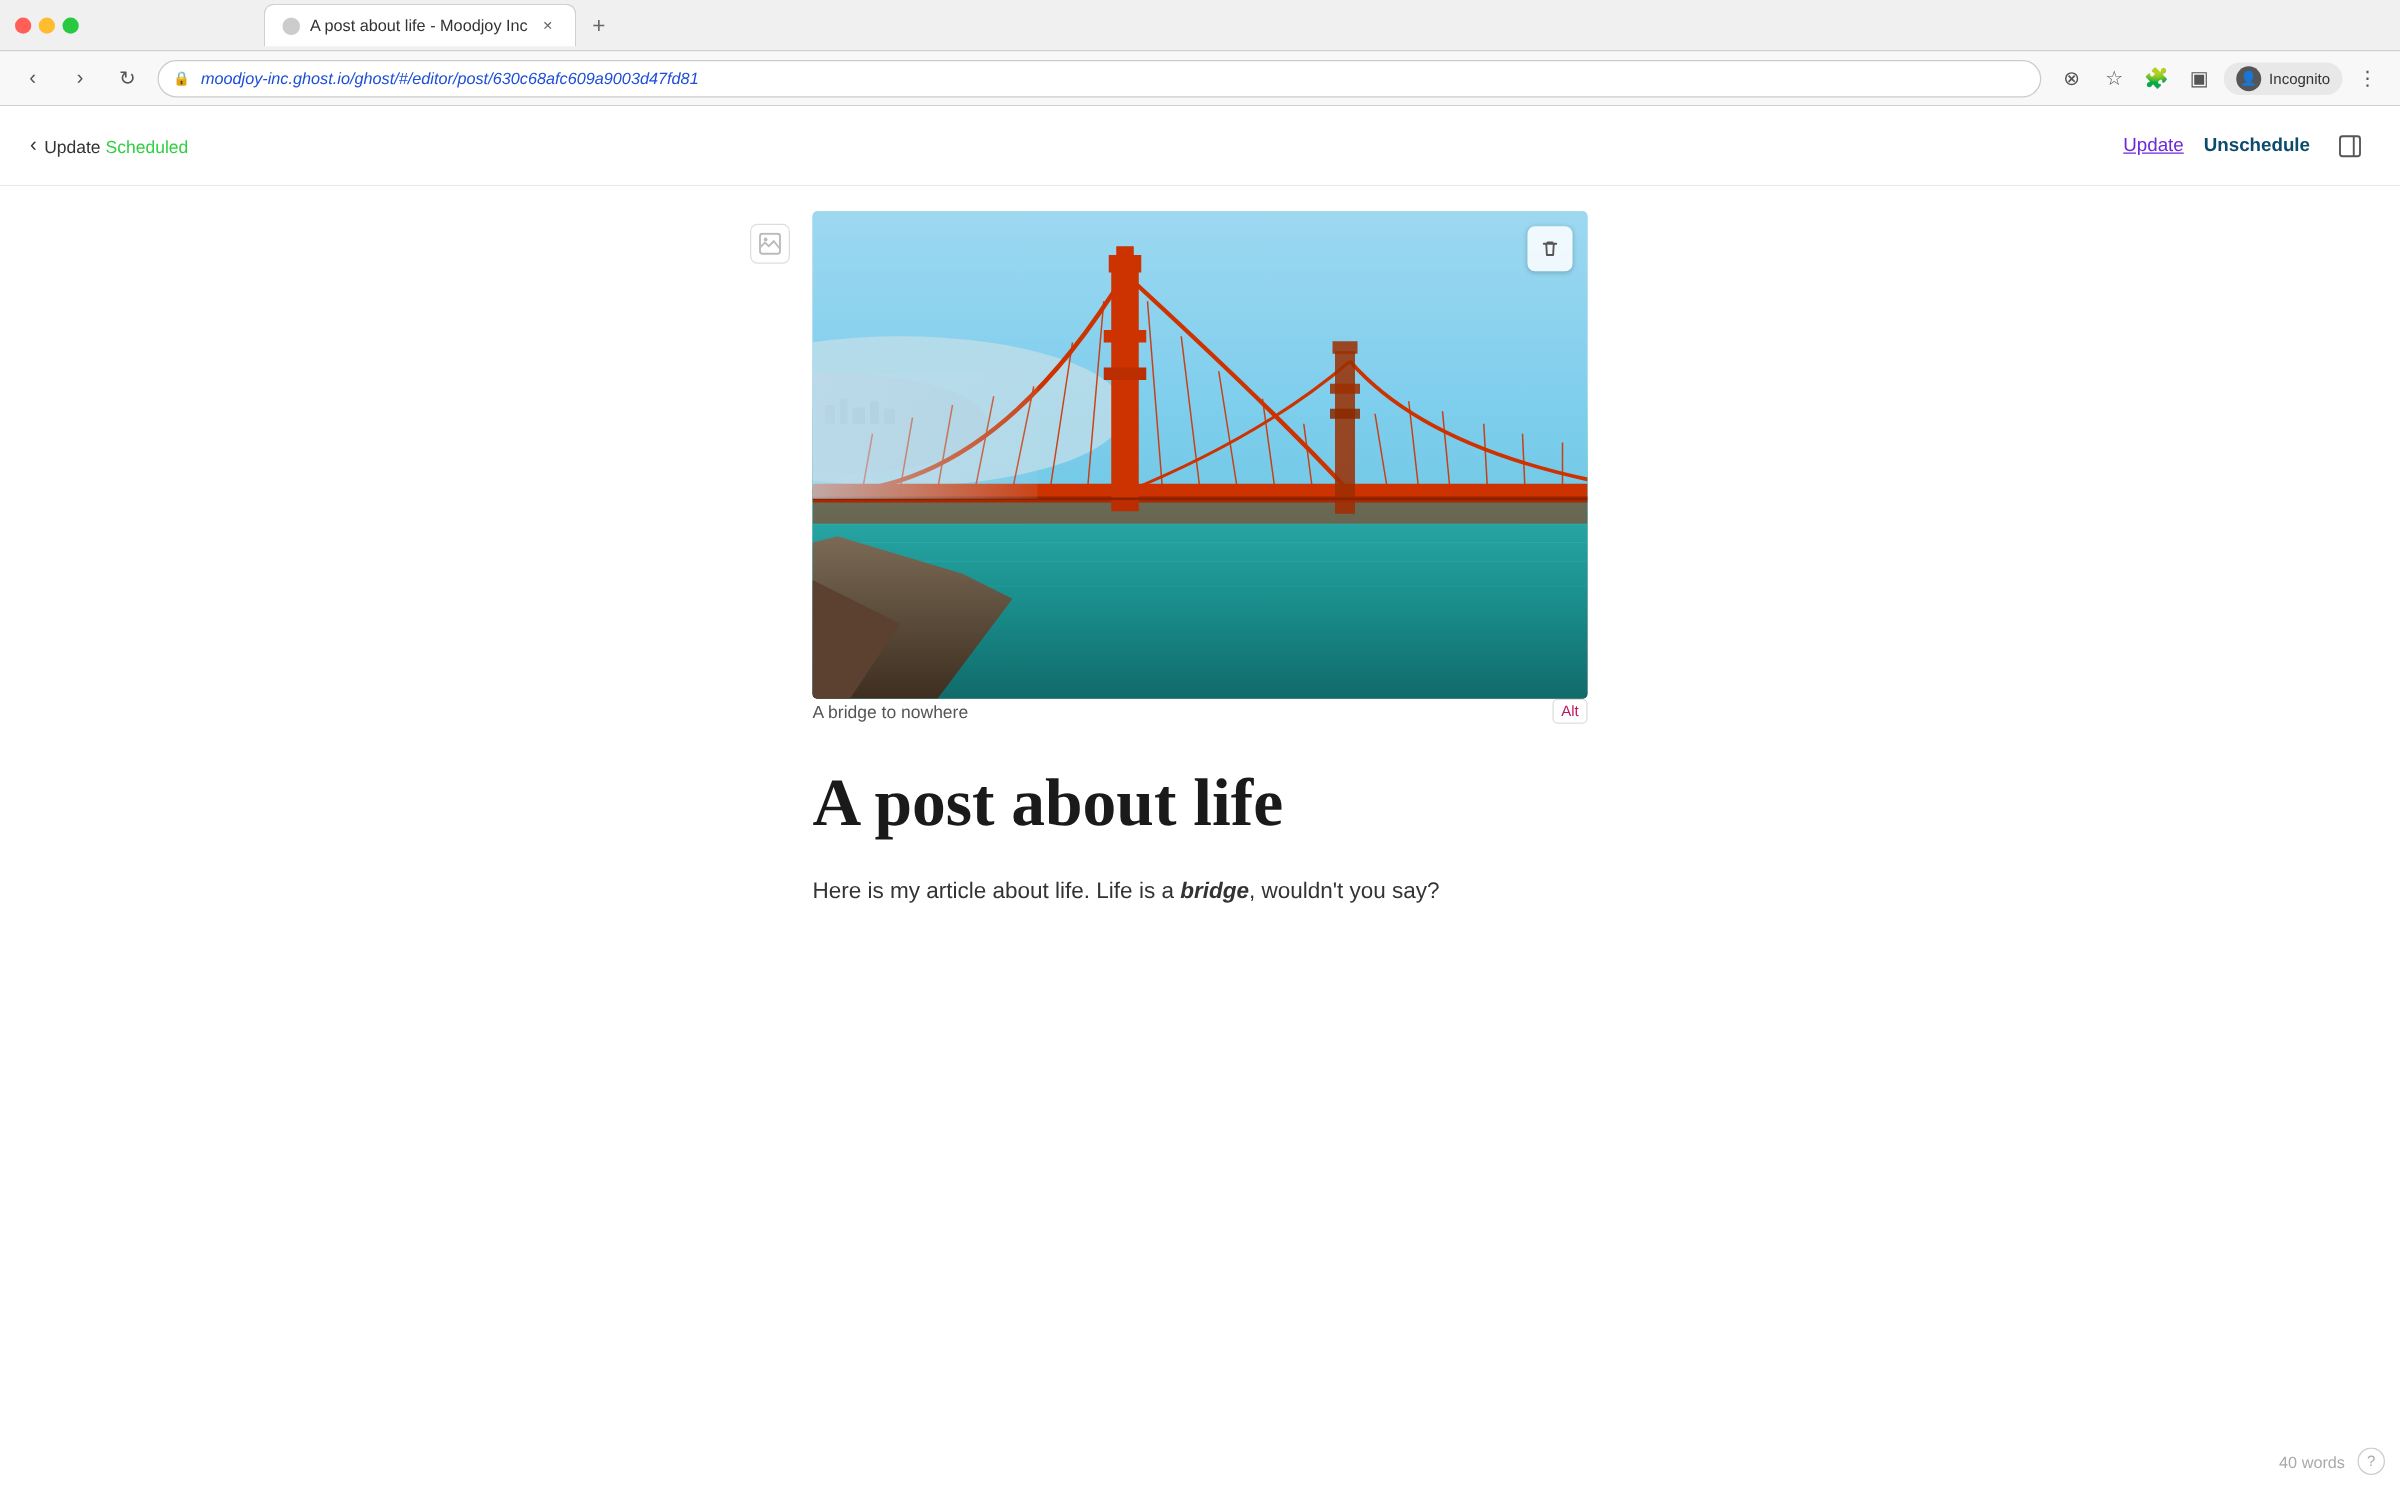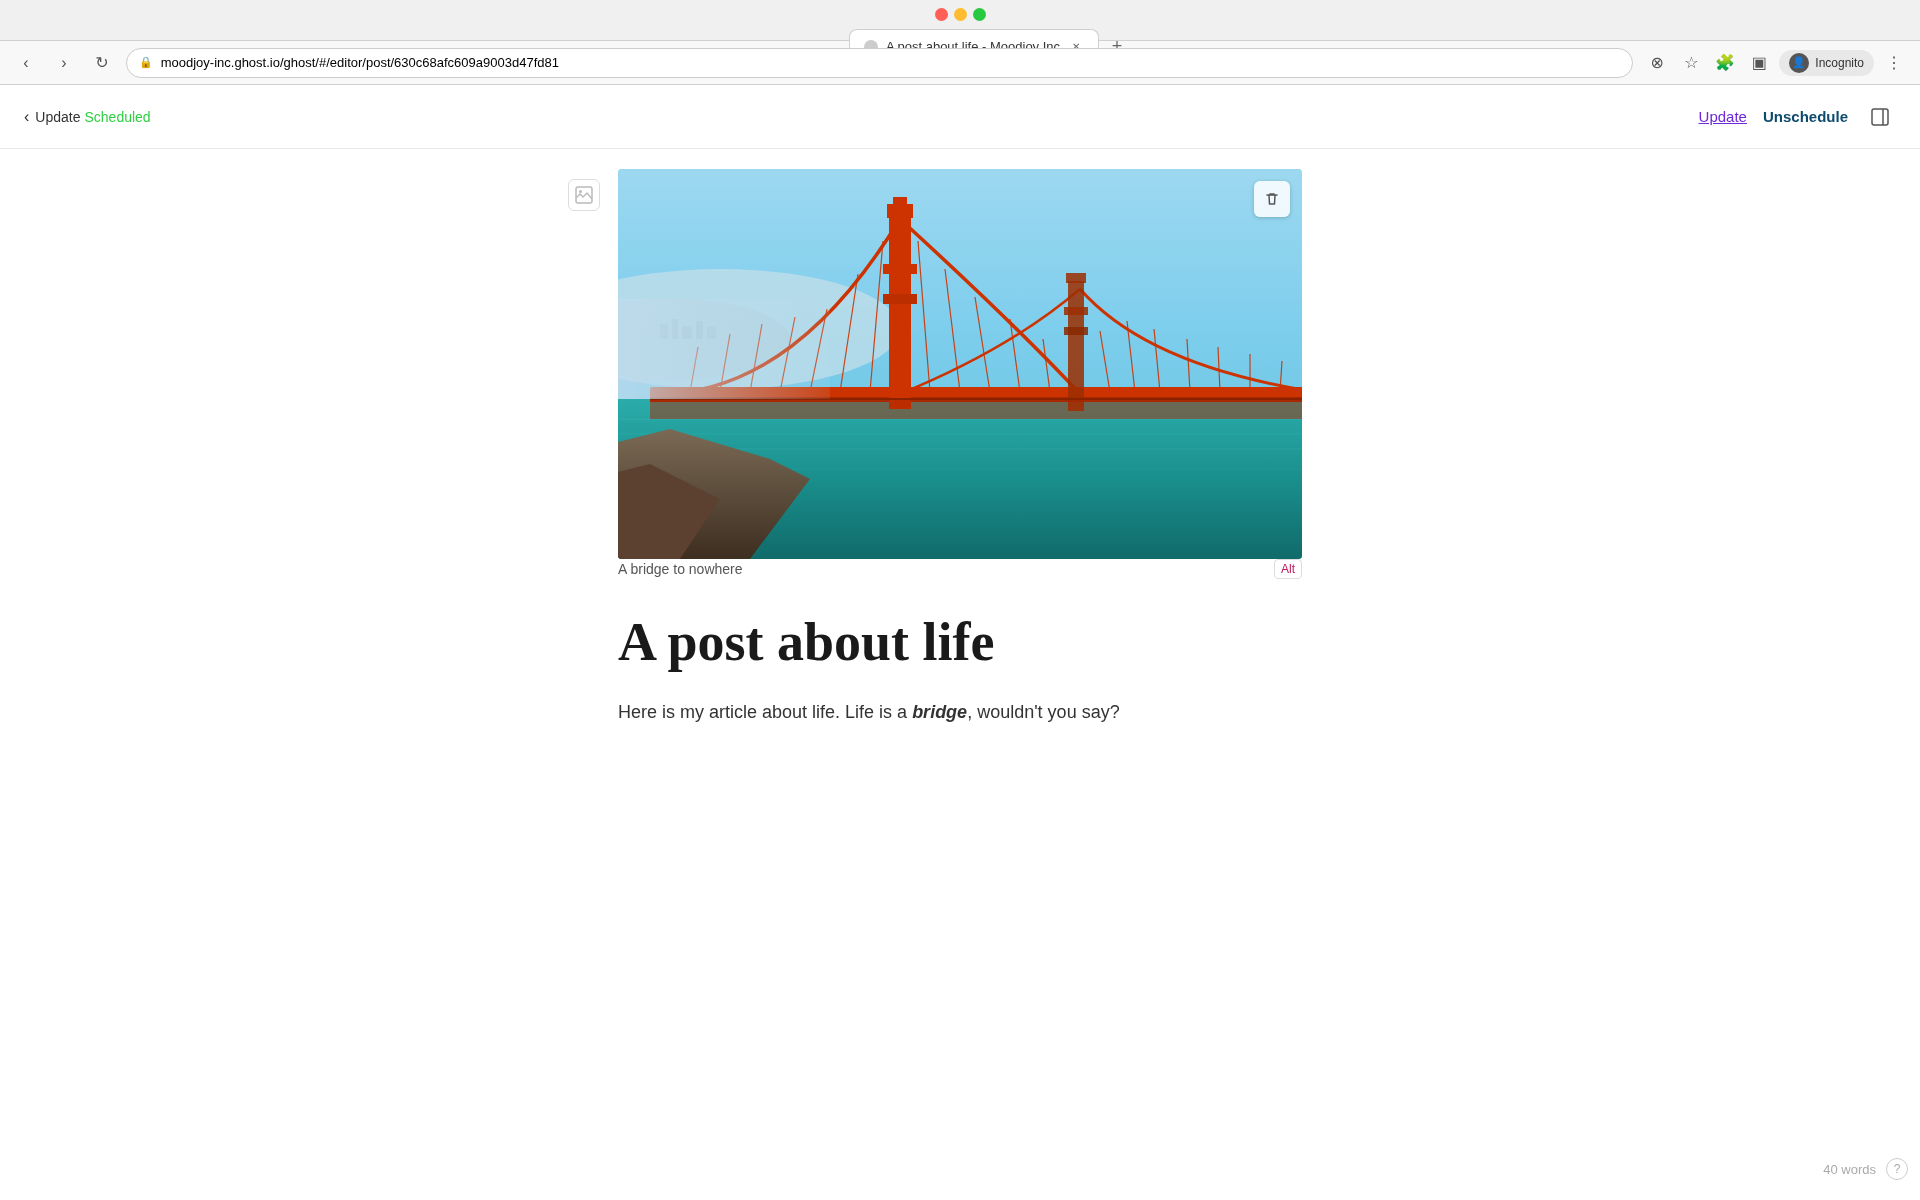--- a/index.html
+++ b/index.html
@@ -10,21 +10,20 @@
       background: #f0f0f0;
       border-bottom: 1px solid #d0d0d0;
     }
     .title-bar {
       display: flex;
       align-items: center;
       padding: 8px 12px;
       gap: 8px;
       height: 40px;
       background: #f0f0f0;
-      flex-direction: column;
     }
     .window-controls {
       display: flex;
       gap: 6px;
       align-items: center;
     }
     .window-btn {
       width: 13px; height: 13px;
       border-radius: 50%;
       border: none;
@@ -102,21 +101,21 @@
       background: #fff;
       border: 1px solid #ccc;
       border-radius: 20px;
       padding: 0 12px;
       height: 30px;
       font-size: 13px;
       color: #333;
       gap: 8px;
     }
     .url-lock { color: #888; font-size: 11px; }
-    .url-text { flex: 1; font-size: 13px; color: #000000; }
+    .url-text { flex: 1; font-size: 13px; color: #1d4ed8; font-style: italic; }
     .browser-actions {
       display: flex;
       align-items: center;
       gap: 6px;
     }
     .browser-action-btn {
       width: 28px; height: 28px;
       display: flex; align-items: center; justify-content: center;
       border-radius: 50%;
       cursor: pointer;
@@ -205,21 +204,21 @@
     .editor-content {
       background: #fff;
       padding: 20px 0;
       display: flex;
       flex-direction: column;
       align-items: center;
       min-height: calc(1200px - 148px);
       position: relative;
     }
     .editor-inner {
-      width: 684px;
+      width: 620px;
       position: relative;
     }
 
     
     .image-add-btn {
       position: absolute;
       left: -50px;
       top: 10px;
       width: 32px; height: 32px;
       border: 1px solid #ddd;

